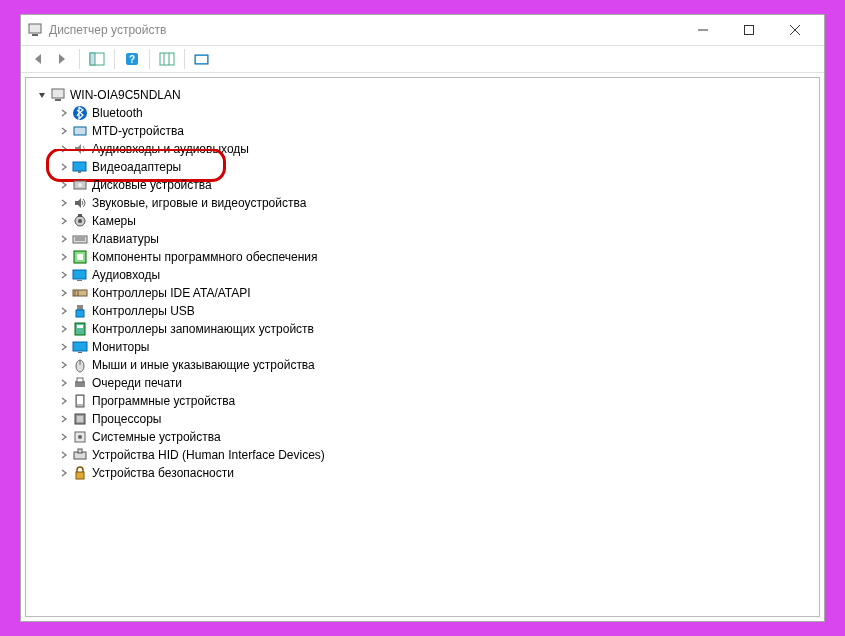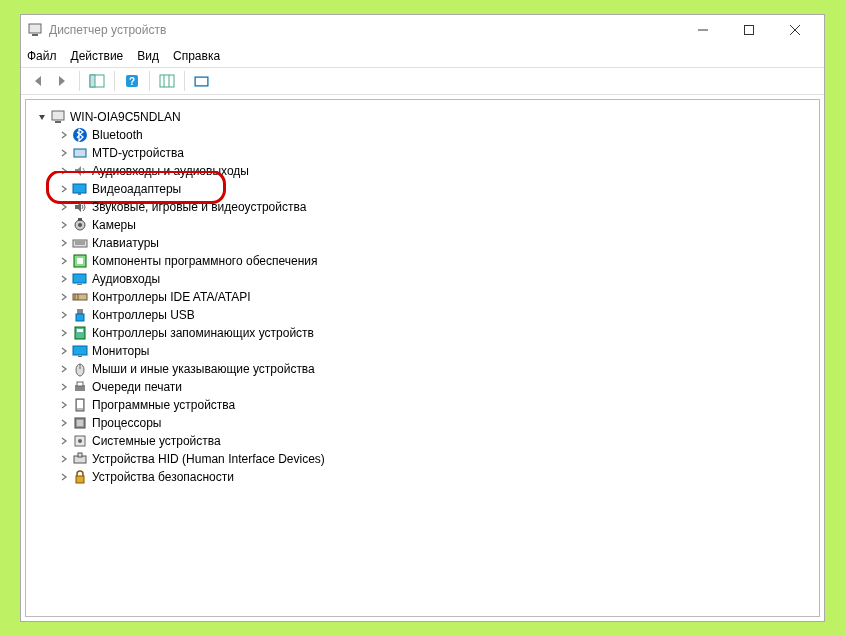--- a/index.html
+++ b/index.html
@@ -1,17 +1,17 @@
 <!DOCTYPE html>
 <html><head>
 <meta charset="utf-8">
 <style>
 * { box-sizing: border-box; margin: 0; padding: 0; font-family: "Segoe UI", Tahoma, sans-serif; }
 html, body { width: 845px; height: 636px; background: #fff; overflow: hidden; }
-.outer { width: 845px; height: 636px; background: #bef264; padding: 14px 20px; }
+.outer { width: 845px; height: 636px; background: #d946ef; padding: 14px 20px; }
 .window { width: 100%; height: 100%; border: 1px solid #aaa; background: #fff; display: flex; flex-direction: column; }
 .titlebar { height: 30px; display: flex; align-items: center; padding: 0 6px; background: #fff; }
 .titlebar .icon { width: 16px; height: 16px; margin-right: 6px; }
 .titlebar .title { font-size: 12px; color: #888; flex: 1; }
 .titlebar .ctrl { width: 46px; height: 30px; display: flex; align-items: center; justify-content: center; }
 .titlebar .ctrl svg { display: block; }
 .menubar { height: 22px; display: flex; align-items: center; padding: 0 6px; font-size: 12px; color: #000; gap: 14px; }
 .menubar span { cursor: default; }
 .toolbar { height: 28px; border-top: 1px solid #e0e0e0; border-bottom: 1px solid #e0e0e0; display: flex; align-items: center; padding: 0 6px; gap: 2px; }
 .toolbar .sep { width: 1px; height: 20px; background: #ddd; margin: 0 4px; }
@@ -52,26 +52,20 @@
           </svg>
       </div>
       <div class="ctrl">
         <svg width="10" height="10">
             <line x1="0" y1="0" x2="10" y2="10" stroke="#333"></line>
             <line x1="10" y1="0" x2="0" y2="10" stroke="#333"></line>
           </svg>
       </div>
     </div>
 
-    <div class="menubar">
-      <span>Файл</span>
-      <span>Действие</span>
-      <span>Вид</span>
-      <span>Справка</span>
-    </div>
 
     <div class="toolbar">
       <div class="btn">
         <svg width="14" height="14">
             <path d="M10 2 L4 7 L10 12 Z" fill="#888"></path>
           </svg>
       </div>
       <div class="btn">
         <svg width="14" height="14">
             <path d="M4 2 L10 7 L4 12 Z" fill="#888"></path>
@@ -189,20 +183,35 @@
           </div>
           <div class="node">
             <span class="spacer" style="width:28px"></span>
             <span class="chev">
               <svg width="10" height="10">
                 <path d="M3 2 L7 5 L3 8" fill="none" stroke="#777" stroke-width="1.3"></path>
               </svg>
             </span>
             <span class="nicon">
               <svg width="16" height="16" viewBox="0 0 16 16">
+                <rect x="2" y="4" width="12" height="8" fill="#ccc" stroke="#666"></rect>
+                <circle cx="8" cy="8" r="2" fill="#eee"></circle>
+              </svg>
+            </span>
+            <span class="label">Дисковые устройства</span>
+          </div>
+          <div class="node">
+            <span class="spacer" style="width:28px"></span>
+            <span class="chev">
+              <svg width="10" height="10">
+                <path d="M3 2 L7 5 L3 8" fill="none" stroke="#777" stroke-width="1.3"></path>
+              </svg>
+            </span>
+            <span class="nicon">
+              <svg width="16" height="16" viewBox="0 0 16 16">
                 <path d="M3 6 h3 l3 -3 v10 l-3 -3 h-3 z" fill="#666"></path>
                 <path d="M11 4 q4 4 0 8 M10 6 q2 2 0 4" stroke="#666" fill="none"></path>
               </svg>
             </span>
             <span class="label">Звуковые, игровые и видеоустройства</span>
           </div>
           <div class="node">
             <span class="spacer" style="width:28px"></span>
             <span class="chev">
               <svg width="10" height="10">

